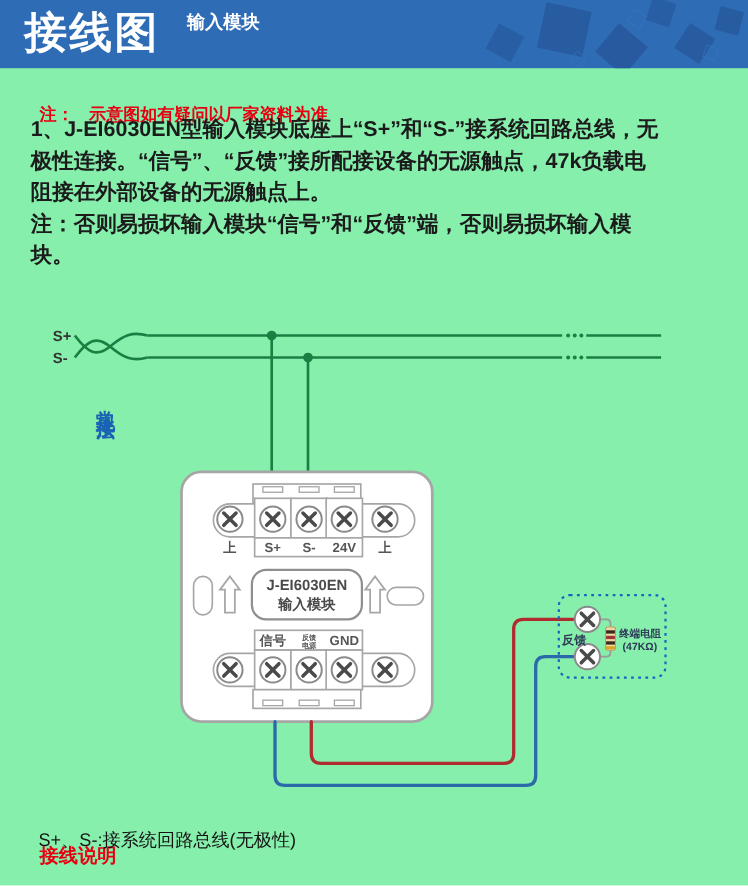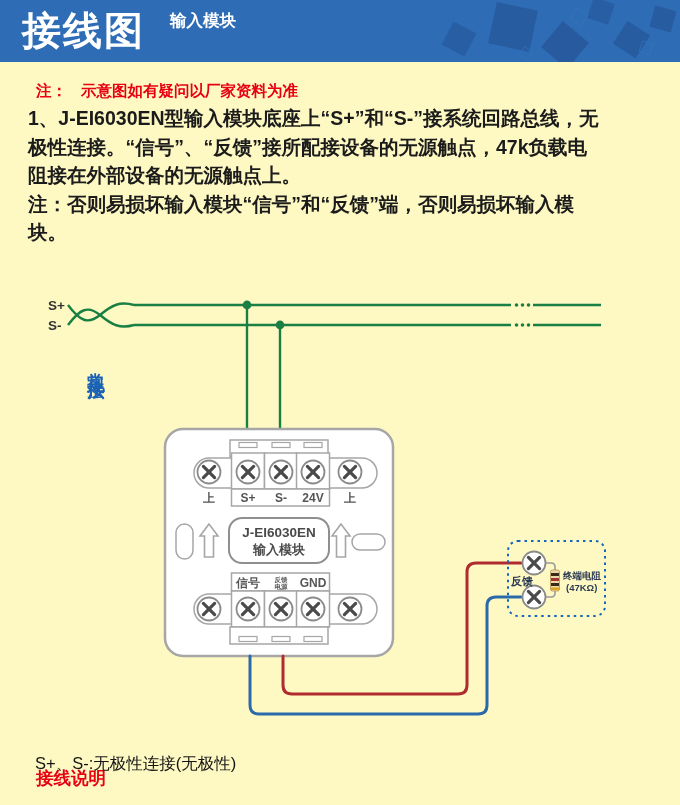--- a/index.html
+++ b/index.html
@@ -1,38 +1,38 @@
 <!DOCTYPE html>
 <html><head>
 <meta charset="utf-8">
 <style>
   * { box-sizing: border-box; }
   html,body { margin:0; padding:0; background:#ffffff; }
   .page {
-    position:relative; width:680px; height:805px; background:#fef9c3;
+    position:relative; width:680px; height:805px; background:#86efac;
     font-family:"Liberation Sans","DejaVu Sans",sans-serif; overflow:hidden;
   }
   
   .header {
     position:absolute; top:0; left:0; width:680px; height:62px;
     background:#2e6cb6; overflow:hidden;
   }
   .header-title {
     position:absolute; left:22px; top:5px; font-size:39px; font-weight:bold;
     color:#ffffff; letter-spacing:2px; line-height:52px;
   }
   .header-sub {
     position:absolute; left:170px; top:10px; color:#ffffff;
     font-size:16.5px; font-weight:bold; line-height:21px;
   }
   .cube { position:absolute; background:#27599c; }
   .cube.o { background:transparent; border:1.5px solid #3a76bd; }
   
   .note {
-    position:absolute; top:81px; left:36px; color:#e60012;
+    position:absolute; top:94px; left:36px; color:#e60012;
     font-size:15.5px; font-weight:bold; white-space:nowrap;
   }
   .note .prefix { margin-right:14px; }
   
   .instructions {
     position:absolute; top:104px; left:28px; width:578px;
     font-size:19.5px; line-height:28.5px; font-weight:600; color:#1b1b1b;
   }
   .instructions p { margin:0; }
   
@@ -196,15 +196,15 @@
       <use href="#screw" x="534" y="278"></use>
       <use href="#screw" x="534" y="312"></use>
 
       <text x="522" y="300" font-size="11" font-weight="bold" fill="#2c3a55" text-anchor="middle">反馈</text>
       <text x="563" y="294" font-size="9.5" font-weight="bold" fill="#2c3a55">终端电阻</text>
       <text x="566" y="306" font-size="9.5" font-weight="bold" fill="#2c3a55">(47KΩ)</text>
     </svg>
   </div>
 
   <div class="footer-title">接线说明</div>
-  <div class="footer-line">S+、S-:无极性连接(无极性)</div>
+  <div class="footer-line">S+、S-:接系统回路总线(无极性)</div>
 
 </div>
 
 </body></html>

